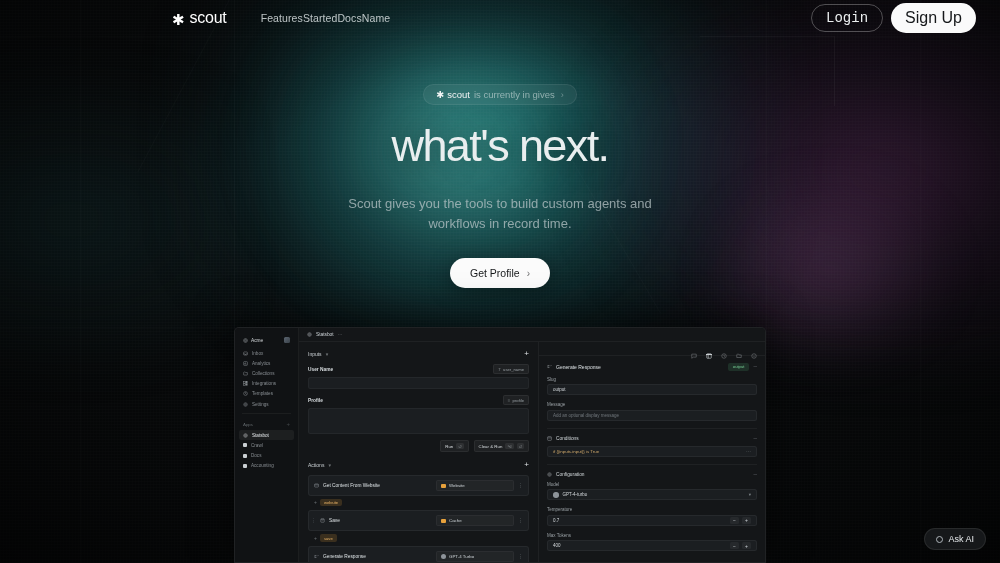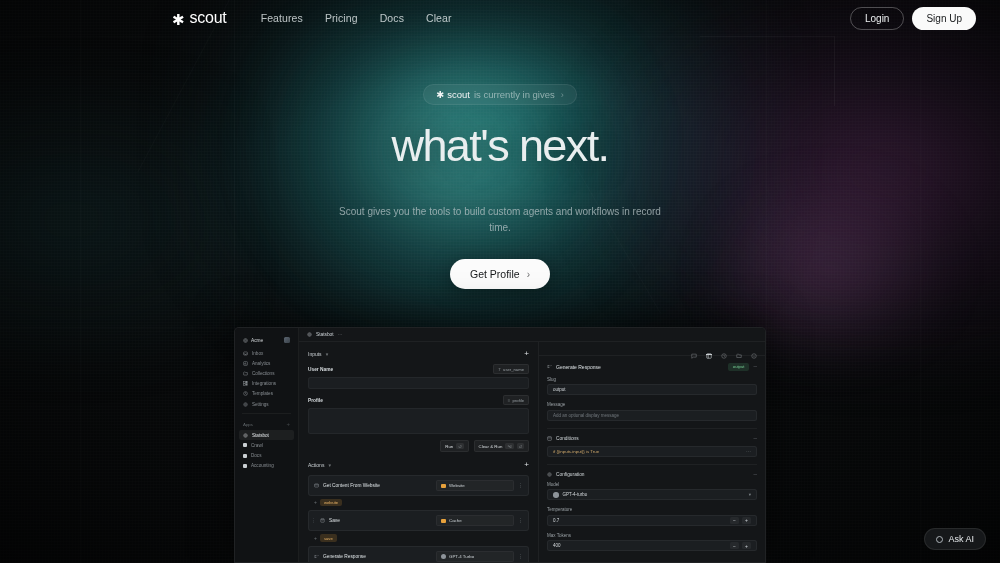--- a/index.html
+++ b/index.html
@@ -64,50 +64,50 @@
       repeating-linear-gradient(90deg, rgba(255,255,255,0.4) 0 1px, transparent 1px 3px);
   }
 
   
   .nav {
     position: relative; z-index: 5; height: 36px;
     display: flex; align-items: center; padding: 0 24px 0 172px;
   }
   .brand { display: flex; align-items: center; gap: 5px; color: #fff; font-size: 16px; font-weight: 500; letter-spacing: -0.2px; }
   .brand .ast { font-size: 15px; line-height: 1; display:inline-block; transform: translateY(1px); }
-  .nav-links { display: flex; align-items: center; gap: 22px; margin-left: 34px; }
+  .nav-links { display: flex; align-items: center; margin-left: 34px; }
   .nav-link { color: rgba(226,232,233,0.82); font-size: 10.5px; letter-spacing: 0.1px; cursor: pointer; }
   .nav-right { margin-left: auto; display: flex; align-items: center; gap: 8px; }
   .btn-login {
     border: 1px solid rgba(255,255,255,0.28); border-radius: 999px;
-    color: #eceff0; font-size: 10px; padding: 5px 14px; background: transparent; cursor: pointer;
+    color: #eceff0; font-size: 14px; padding: 5px 14px; background: transparent; cursor: pointer; font-family: Liberation Mono, monospace;
   }
   .btn-signup {
     background: #fafafa; color: #16181a; border: none; border-radius: 999px;
-    font-size: 10px; padding: 6px 14px; cursor: pointer; font-weight: 500;
+    font-size: 16px; padding: 6px 14px; cursor: pointer; font-weight: 500;
   }
 
   
   .hero { position: relative; z-index: 5; text-align: center; padding-top: 48px; }
   .beta-pill {
     display: inline-flex; align-items: center; gap: 4px;
     padding: 4px 12px; border-radius: 999px;
     background: rgba(255,255,255,0.055); border: 1px solid rgba(255,255,255,0.07);
     font-size: 9.5px; color: rgba(210,222,223,0.62); cursor: pointer; backdrop-filter: blur(3px);
   }
   .beta-pill .b-brand { color: #f2f5f5; display: inline-flex; align-items: center; gap: 3px; font-weight: 500; }
   .beta-pill .chev { font-size: 9px; opacity: 0.7; margin-left: 2px; }
   h1.headline {
     margin-top: 18px;
     font-size: 45px; line-height: 1.0; font-weight: 400; letter-spacing: -1.6px;
     color: #e9eeef; text-shadow: 0 2px 30px rgba(0,0,0,0.5);
   }
   h1.headline .l2 { display: block; margin-top: 16px; }
   .subtitle {
-    margin-top: 36px; font-size: 10px; line-height: 1.55; color: rgba(186,198,200,0.75);
+    margin-top: 26px; font-size: 13px; line-height: 1.55; color: rgba(186,198,200,0.75);
     max-width: 330px; margin-left: auto; margin-right: auto;
   }
   .cta-wrap { margin-top: 24px; }
   .btn-cta {
     display: inline-flex; align-items: center; gap: 7px;
     background: #fbfbfb; color: #17191b; border: none; border-radius: 999px;
     font-size: 10.5px; padding: 9px 20px; cursor: pointer; font-weight: 500;
     box-shadow: 0 4px 22px rgba(0,0,0,0.35);
   }
   .btn-cta .chev { font-size: 10px; opacity: 0.65; }
@@ -283,23 +283,23 @@
     <div class="vignette"></div>
   </div>
 
   <div class="nav">
     <div class="brand">
       <span class="ast">✱</span>
       <span>scout</span>
     </div>
     <div class="nav-links">
       <span class="nav-link">Features</span>
-      <span class="nav-link">Pricing</span>
+      <span class="nav-link">Started</span>
       <span class="nav-link">Docs</span>
-      <span class="nav-link">Clear</span>
+      <span class="nav-link">Name</span>
     </div>
     <div class="nav-right">
       <button class="btn-login">Login</button>
       <button class="btn-signup">Sign Up</button>
     </div>
   </div>
 
   <div class="hero">
     <div class="beta-pill">
       <span class="b-brand">

